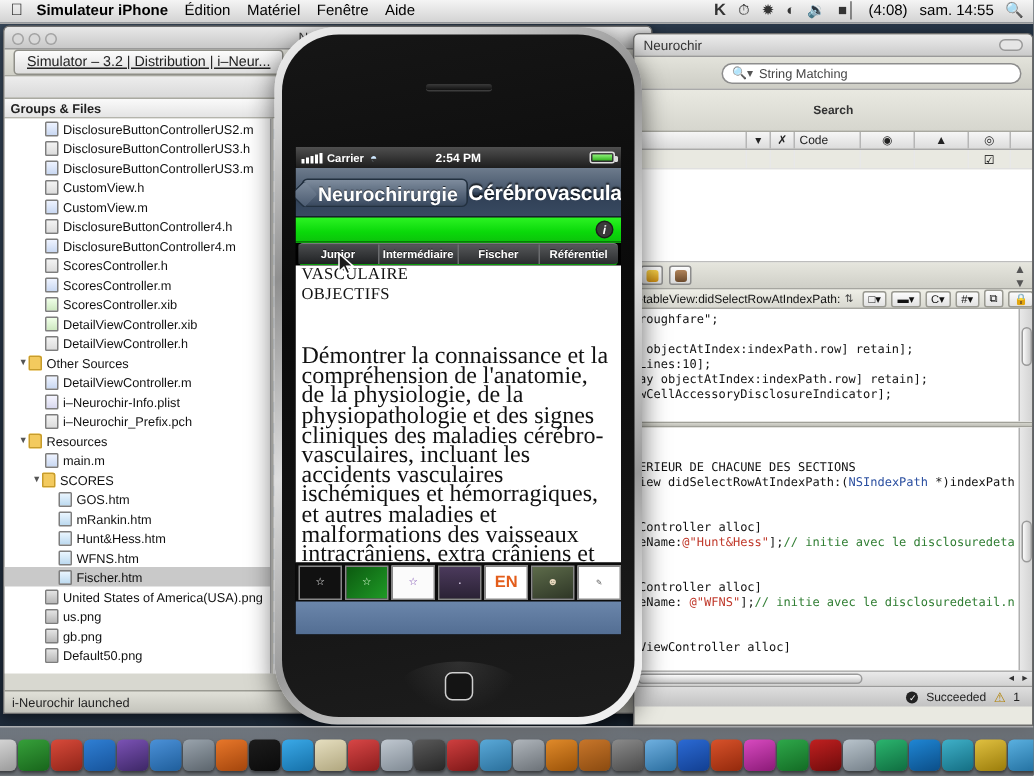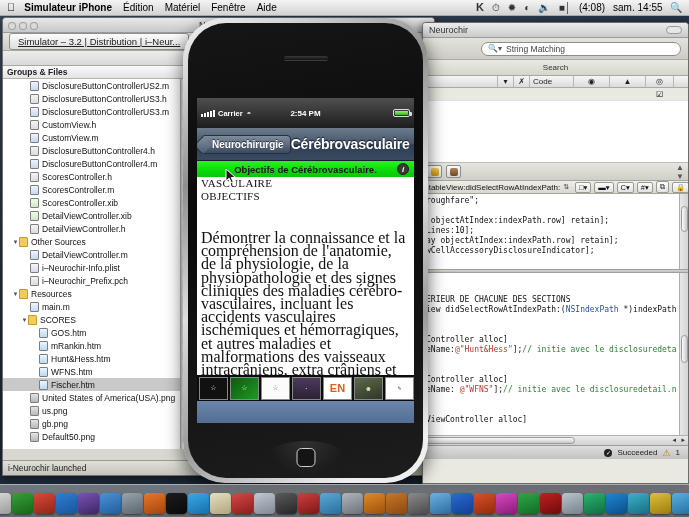--- a/index.html
+++ b/index.html
@@ -137,23 +137,24 @@
     background:linear-gradient(180deg,#e3e3db,#cdcdc5);
     border-bottom:1px solid #aaa; padding:0 7px;
   }
   .searchfield {
     width:200px; height:14px; border:1px solid #8d8d8d; border-radius:8px;
     background:#fff; display:flex; align-items:center; padding:0 6px;
     font-size:8.5px; color:#444; gap:4px;
   }
   .searchfield .mag { font-size:8px; color:#555; }
   .searchlabel {
-    height:16px; display:flex; align-items:center; justify-content:center;
+    height:28px; display:flex; align-items:center; justify-content:center;
     font-size:8px; color:#333; background:linear-gradient(180deg,#e9e9e1,#d6d6ce);
     border-bottom:1px solid #a8a8a0;
+    font-weight:bold;
   }
   .colhdr {
     height:12px; display:flex; align-items:stretch;
     background:linear-gradient(180deg,#f6f6f6,#dcdcdc);
     border-bottom:1px solid #a9a9a9; font-size:8px; color:#222;
   }
   .colhdr .c { border-right:1px solid #b6b6b6; display:flex; align-items:center;
                justify-content:center; }
   .resrow { height:13px; border-bottom:1px solid #e0e0e0; display:flex; }
   .resrow .c { border-right:1px solid #e8e8e8; display:flex; align-items:center; justify-content:center;
@@ -232,21 +233,21 @@
     border:1.5px solid #cfcfcf; background:#141414;
   }
   #iphone .chinglow {
     position:absolute; left:50%; transform:translateX(-50%); bottom:8px;
     width:80px; height:34px; border-radius:50%;
     background:radial-gradient(ellipse at 50% 0%, rgba(255,255,255,.10), rgba(255,255,255,0) 70%);
   }
 
   
   .ios-status {
-    height:30px; background:linear-gradient(180deg,#4f4f4f,#1d1d1d);
+    height:14px; background:linear-gradient(180deg,#4f4f4f,#1d1d1d);
     display:flex; align-items:center; padding:0 4px;
     font-size:8px; color:#fff; font-weight:bold;
   }
   .ios-status .bars { display:flex; align-items:flex-end; gap:1px; margin-right:3px; }
   .ios-status .bars i { display:block; width:2px; background:#fff; }
   .ios-status .b1{height:3px}.ios-status .b2{height:4px}.ios-status .b3{height:5px}
   .ios-status .b4{height:6px}.ios-status .b5{height:7px}
   .ios-status .carrier { font-size:7.5px; }
   .ios-status .wifi { margin-left:4px; color:#cfe8ff; font-size:8px; }
   .ios-status .clock { position:absolute; left:50%; transform:translateX(-50%); font-size:8px; }
@@ -258,25 +259,25 @@
                       background:linear-gradient(180deg,#8ef27a,#35b321); display:block; }
 
   
   .ios-nav {
     height:33px; position:relative;
     background:linear-gradient(180deg,#6d7b8c 0%, #46566b 48%, #2f3f55 52%, #394a61 100%);
     border-bottom:1px solid #16202c;
     display:flex; align-items:center;
   }
   .back-btn {
-    margin-left:4px; height:19px; display:flex; align-items:center;
+    margin-left:4px; height:19px; display:flex; align-items:flex-end;
     padding:0 6px 0 10px; position:relative;
     background:linear-gradient(180deg,#7e8c9d,#39495f);
     border:1px solid #22303f; border-radius:4px;
-    color:#fff; font-size:10px; font-weight:bold;
+    color:#fff; font-size:13px; font-weight:bold;
     text-shadow:0 -1px 0 rgba(0,0,0,.6);
   }
   .back-btn:before {
     content:""; position:absolute; left:-6px; top:3px;
     width:12px; height:12px; transform:rotate(45deg);
     background:linear-gradient(135deg,#7e8c9d,#4a5a70);
     border-left:1px solid #22303f; border-bottom:1px solid #22303f;
     border-radius:2px;
   }
   .nav-title {
@@ -667,28 +668,27 @@
     </div>
 
     <div class="ios-nav">
       <div class="back-btn">
         <span>Neurochirurgie</span>
       </div>
       <div class="nav-title">Cérébrovasculaire</div>
     </div>
 
     <div class="obj-bar">
-      <span class="txt">Objectifs de Cérébrovasculaire.</span>
       <span class="info">i</span>
     </div>
 
     <div class="segctl">
       <div class="seg active">Junior</div>
       <div class="seg">Intermédiaire</div>
-      <div class="seg">Sources</div>
+      <div class="seg">Fischer</div>
       <div class="seg">Référentiel</div>
     </div>
 
     <div class="webview">
       <div class="hd">VASCULAIRE</div>
       <div class="hd">OBJECTIFS</div>
       <p>Démontrer la connaissance et la compréhension de l'anatomie, de la physiologie, de la physiopathologie et des signes cliniques des maladies cérébro-vasculaires, incluant les accidents vasculaires ischémiques et hémorragiques, et autres maladies et malformations des vaisseaux intracrâniens, extra crâniens et médullaires.</p>
     </div>
 
     <div class="cursor-arrow">

